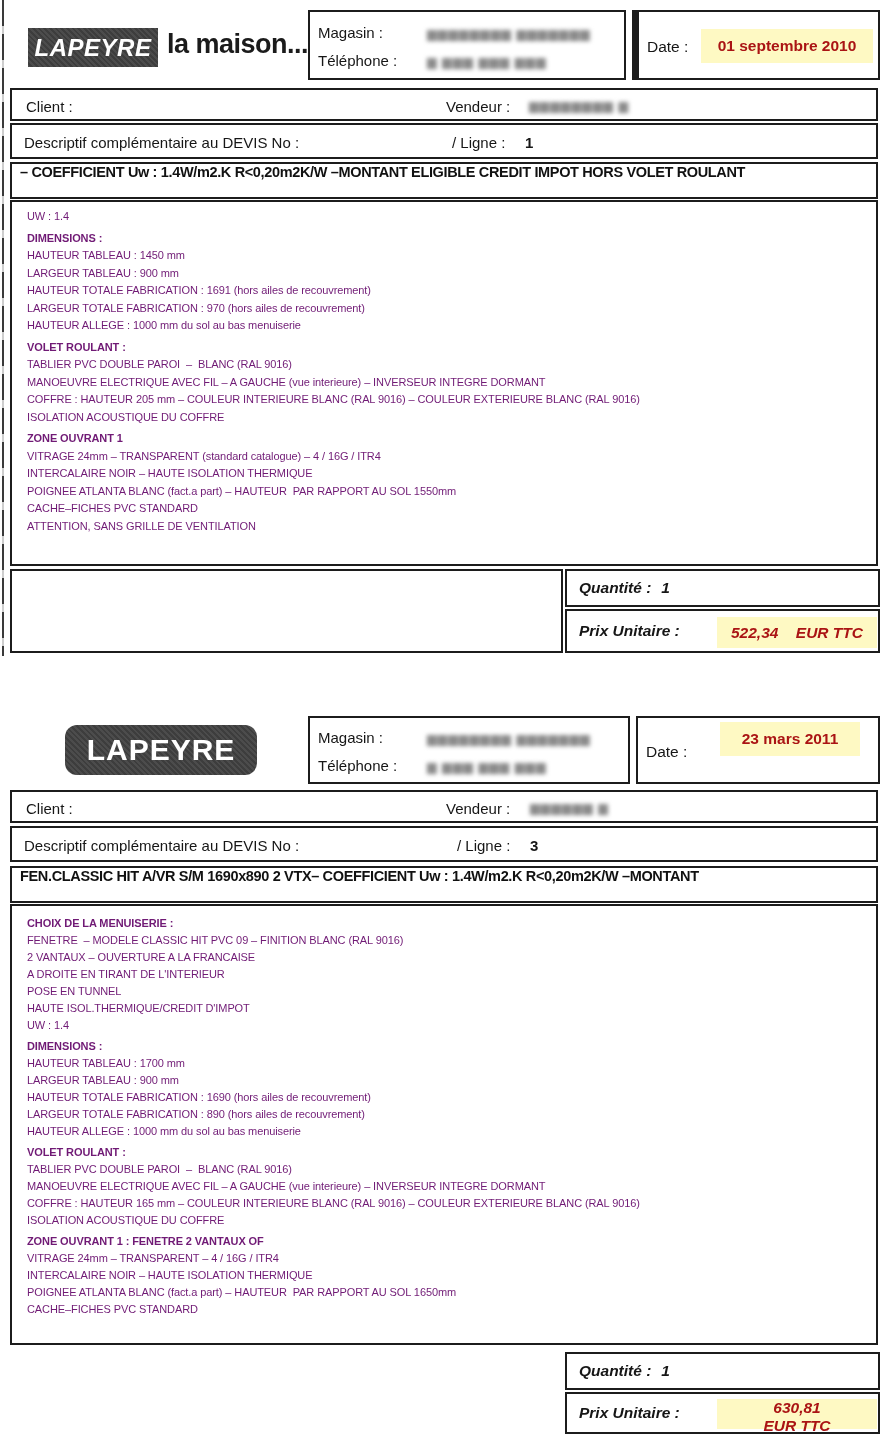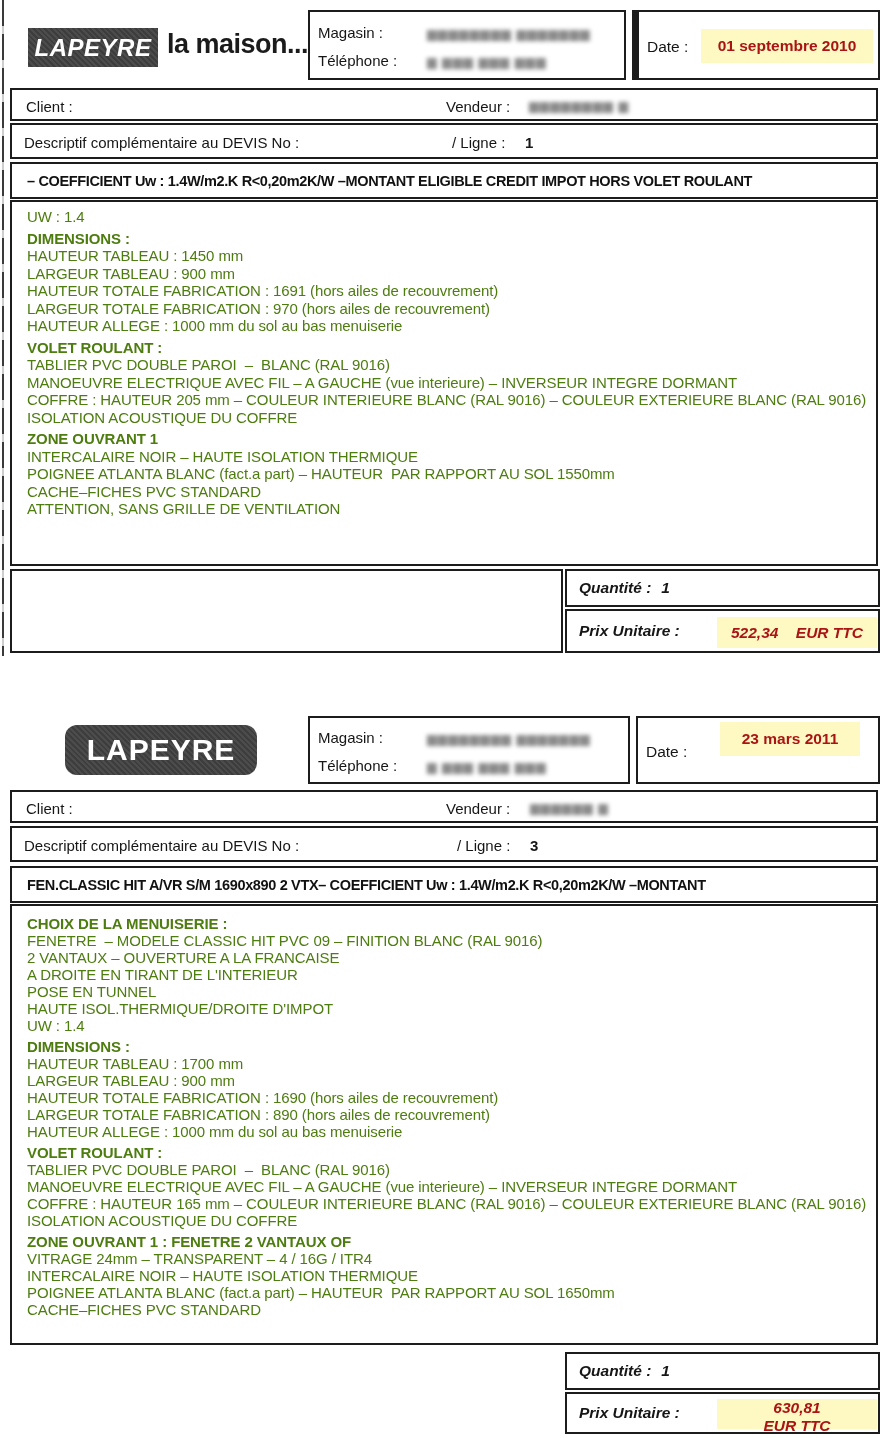--- a/index.html
+++ b/index.html
@@ -32,24 +32,24 @@
   .logo2 span{color:#fff;font-weight:bold;font-size:30px;letter-spacing:1px;}
   .pink{
     position:absolute;background:#fef9c3;display:flex;align-items:center;justify-content:center;
     color:#aa1414;font-weight:bold;font-size:15.5px;white-space:pre;
   }
   .blur-val{
     font-size:12.5px;font-weight:bold;color:#8a8a8a;filter:blur(2.1px);
     letter-spacing:1px;white-space:pre;line-height:13px;display:inline-block;
   }
   
-  .title-box{display:flex;align-items:center;padding-left:15px;overflow:hidden;}
+  .title-box{display:flex;padding-left:8px;overflow:hidden;}
   .title-box .t{font-weight:bold;font-size:14.5px;letter-spacing:-.35px;white-space:pre;color:#111;}
   .doc-body{padding:6px 14px 0 15px;box-sizing:border-box;overflow:hidden;}
-  .line{white-space:pre;font-size:15px;color:#4d7c0f;letter-spacing:-.1px;}
+  .line{white-space:pre;font-size:11px;color:#701a75;letter-spacing:-.1px;}
   .line.head{font-weight:bold;}
   .doc[data-doc-idx="0"] .line{height:17.5px;line-height:17.5px;}
   .doc[data-doc-idx="1"] .line{height:17px;line-height:17px;}
   .sec + .sec{margin-top:4px;}
   
   .qty-box,.price-box{display:flex;align-items:center;padding-left:12px;box-sizing:border-box;font-style:italic;}
   .qty-box .lbl,.price-box .lbl{font-weight:bold;font-size:15.5px;}
   .qty-box .val{font-weight:bold;font-size:15.5px;margin-left:10px;}
   .price-pink{justify-content:space-between;padding:0 14px;box-sizing:border-box;}
 </style>
@@ -110,20 +110,21 @@
         </div>
         <div class="sec">
           <div class="line head">VOLET ROULANT :</div>
           <div class="line">TABLIER PVC DOUBLE PAROI  –  BLANC (RAL 9016)</div>
           <div class="line">MANOEUVRE ELECTRIQUE AVEC FIL – A GAUCHE (vue interieure) – INVERSEUR INTEGRE DORMANT</div>
           <div class="line">COFFRE : HAUTEUR 205 mm – COULEUR INTERIEURE BLANC (RAL 9016) – COULEUR EXTERIEURE BLANC (RAL 9016)</div>
           <div class="line">ISOLATION ACOUSTIQUE DU COFFRE</div>
         </div>
         <div class="sec">
           <div class="line head">ZONE OUVRANT 1</div>
+          <div class="line">VITRAGE 24mm – TRANSPARENT (standard catalogue) – 4 / 16G / ITR4</div>
           <div class="line">INTERCALAIRE NOIR – HAUTE ISOLATION THERMIQUE</div>
           <div class="line">POIGNEE ATLANTA BLANC (fact.a part) – HAUTEUR  PAR RAPPORT AU SOL 1550mm</div>
           <div class="line">CACHE–FICHES PVC STANDARD</div>
           <div class="line">ATTENTION, SANS GRILLE DE VENTILATION</div>
         </div>
       </div>
 
     <div class="box" style="left:10px;top:569px;width:553px;height:84px;"></div>
 
     <div class="box qty-box" style="left:565px;top:569px;width:315px;height:38px;">
@@ -176,21 +177,21 @@
       <span class="t">FEN.CLASSIC HIT A/VR S/M 1690x890 2 VTX– COEFFICIENT Uw : 1.4W/m2.K R&lt;0,20m2K/W –MONTANT</span>
     </div>
 
     <div class="box doc-body" data-doc="1" style="left:10px;top:192px;width:868px;height:441px;padding-top:9px;">
         <div class="sec">
           <div class="line head">CHOIX DE LA MENUISERIE :</div>
           <div class="line">FENETRE  – MODELE CLASSIC HIT PVC 09 – FINITION BLANC (RAL 9016)</div>
           <div class="line">2 VANTAUX – OUVERTURE A LA FRANCAISE</div>
           <div class="line">A DROITE EN TIRANT DE L'INTERIEUR</div>
           <div class="line">POSE EN TUNNEL</div>
-          <div class="line">HAUTE ISOL.THERMIQUE/DROITE D'IMPOT</div>
+          <div class="line">HAUTE ISOL.THERMIQUE/CREDIT D'IMPOT</div>
           <div class="line">UW : 1.4</div>
         </div>
         <div class="sec">
           <div class="line head">DIMENSIONS :</div>
           <div class="line">HAUTEUR TABLEAU : 1700 mm</div>
           <div class="line">LARGEUR TABLEAU : 900 mm</div>
           <div class="line">HAUTEUR TOTALE FABRICATION : 1690 (hors ailes de recouvrement)</div>
           <div class="line">LARGEUR TOTALE FABRICATION : 890 (hors ailes de recouvrement)</div>
           <div class="line">HAUTEUR ALLEGE : 1000 mm du sol au bas menuiserie</div>
         </div>

